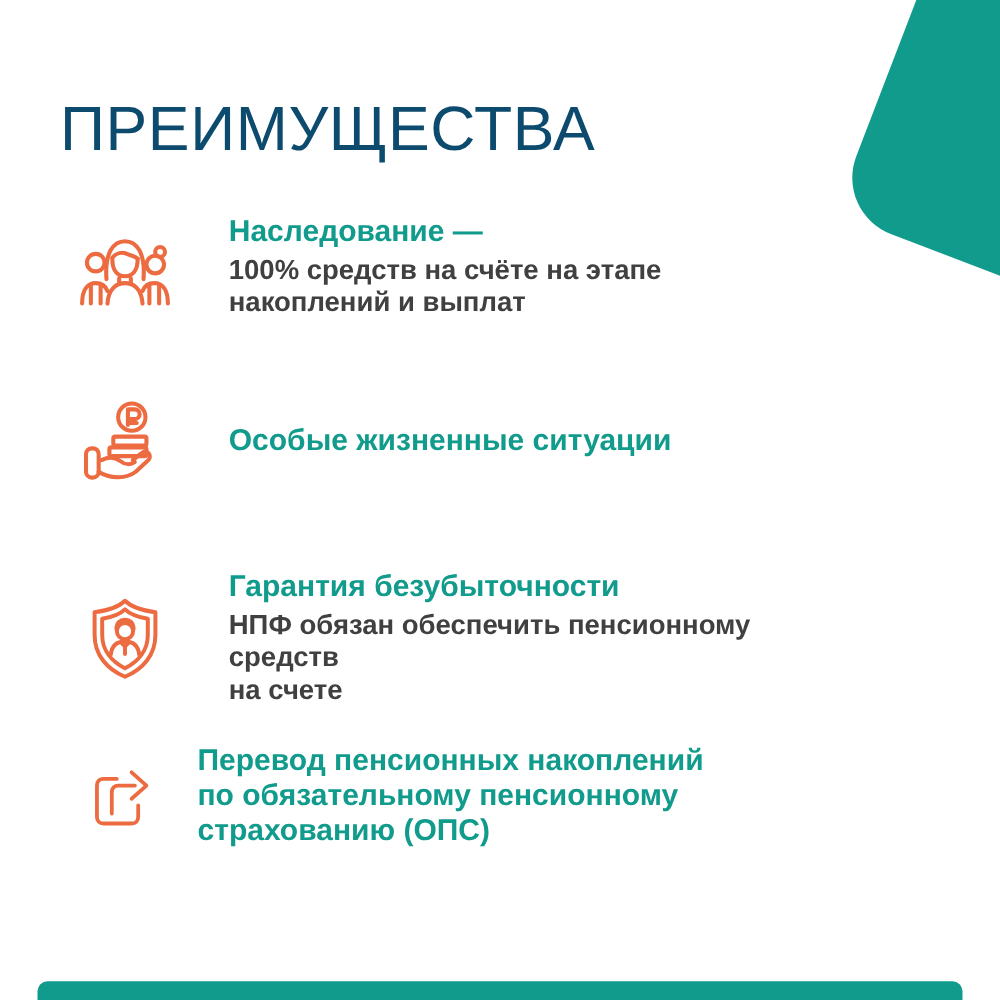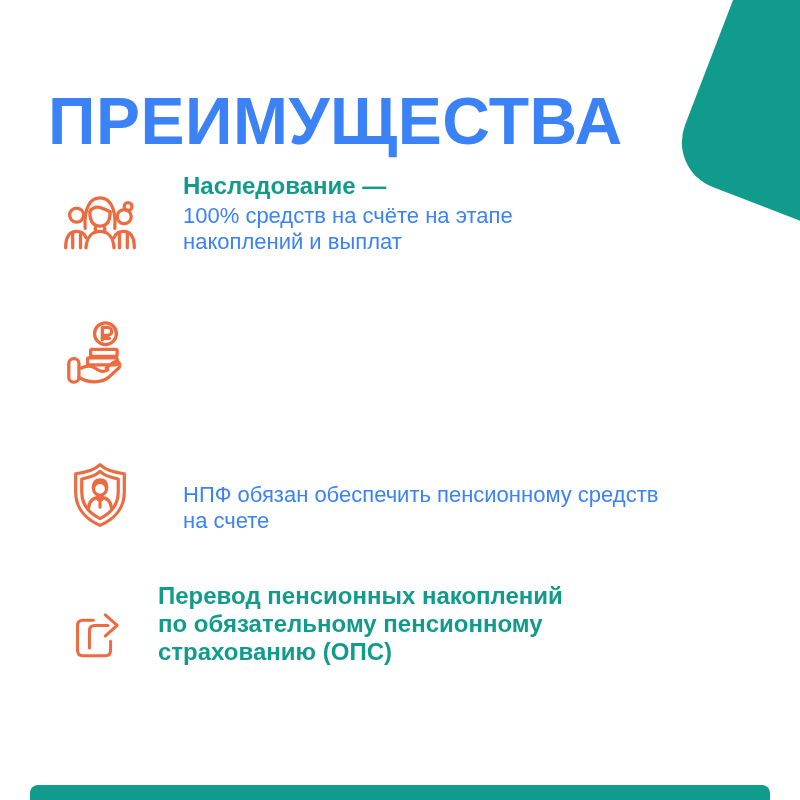--- a/index.html
+++ b/index.html
@@ -11,43 +11,43 @@
   .corner-shape{
     position:absolute;left:716px;top:-90px;width:330px;height:330px;
     background:#119b8c;border-radius:48px;transform:rotate(21deg);
   }
   .bottom-bar{
     position:absolute;left:30px;bottom:0;width:740px;height:15px;
     background:#119b8c;border-radius:8px 8px 0 0;
   }
   .page-title{
     position:absolute;left:48px;top:44px;
-    font-size:66px;font-weight:700;letter-spacing:0.5px;line-height:1;
-    color:#3b82f6;
+    font-size:50px;font-weight:400;letter-spacing:0.5px;line-height:1;
+    color:#0c4a6e;
   }
   .item{
-    position:absolute;left:60px;display:flex;align-items:flex-end;column-gap:43px;
+    position:absolute;left:60px;display:flex;align-items:center;column-gap:43px;
   }
   .icon-box{
     width:80px;flex:0 0 80px;display:flex;align-items:center;justify-content:center;
   }
   .icon-box svg{stroke:#ed6b41;fill:none;stroke-linecap:round;stroke-linejoin:round;}
   .text-block{width:500px;}
   .item-heading{
     color:#119b8c;font-size:24px;font-weight:700;line-height:28px;
     white-space:pre-line;margin-bottom:3px;
   }
   .item-body{
-    color:#3b82f6;font-size:22px;font-weight:400;line-height:26px;
+    color:#404040;font-size:22px;font-weight:700;line-height:26px;
     white-space:pre-line;
   }
   .item-1{top:172px;}
   .item-2{top:314px;}
   .item-3{top:456px;}
-  .item-4{top:582px;gap:18px;}
+  .item-4{top:595px;gap:18px;}
 </style>
 </head>
 <body>
 
 <div class="corner-shape"></div>
 <div class="bottom-bar"></div>
 
 <h1 class="page-title">ПРЕИМУЩЕСТВА</h1>
 
 <div class="item item-1">
@@ -81,35 +81,37 @@
       <path d="M53,32 L53,16 L60,16 A5,5 0 0 1 60,26 L53,26"></path>
       <path d="M53,30 L62,30"></path>
       <rect x="38" y="44" width="34" height="9" rx="2"></rect>
       <rect x="34" y="55" width="38" height="9" rx="2"></rect>
       <rect x="10" y="56" width="13" height="30" rx="6"></rect>
       <path d="M26,68 C34,64 40,65 45,69 C50,73 56,73 60,70"></path>
       <path d="M23,80 C35,88 52,87 61,80 L74,68 C78,64 73,56 67,61 L58,68"></path>
     </svg>
   </div>
   <div class="text-block">
+    <div class="item-heading">Особые жизненные ситуации</div>
   </div>
 </div>
 
 <div class="item item-3">
   <div class="icon-box">
     <svg width="76" height="78" viewBox="0 0 100 100" stroke-width="4.2">
       <path d="M50,10 C56,16 66,20 82,22 L82,46 C82,67 69,82 50,90 C31,82 18,67 18,46 L18,22 C34,20 44,16 50,10 Z"></path>
       <path d="M50,19 C55,24 63,27 74,29 L74,46 C74,62 64,74 50,81 C36,74 26,62 26,46 L26,29 C37,27 45,24 50,19 Z"></path>
       <circle cx="50" cy="42" r="8.5"></circle>
       <path d="M41,40 C41,33 45,30 50,30 C55,30 59,33 59,40"></path>
       <path d="M35,67 C36,57 42,53 50,53 C58,53 64,57 65,67"></path>
       <path d="M46,54 L50,58 L54,54 M50,58 L50,66"></path>
     </svg>
   </div>
   <div class="text-block">
+    <div class="item-heading">Гарантия безубыточности</div>
     <div class="item-body">НПФ обязан обеспечить пенсионному средств
 на счете</div>
   </div>
 </div>
 
 <div class="item item-4">
   <div class="icon-box">
     <svg width="66" height="66" viewBox="0 0 100 100" stroke-width="4.6">
       <path d="M40,26 L24,26 C19,26 16,29 16,34 L16,72 C16,77 19,80 24,80 L58,80 C63,80 66,77 66,72 L66,58"></path>
       <path d="M34,68 L34,42 C34,37 37,34 42,34 L62,34"></path>

